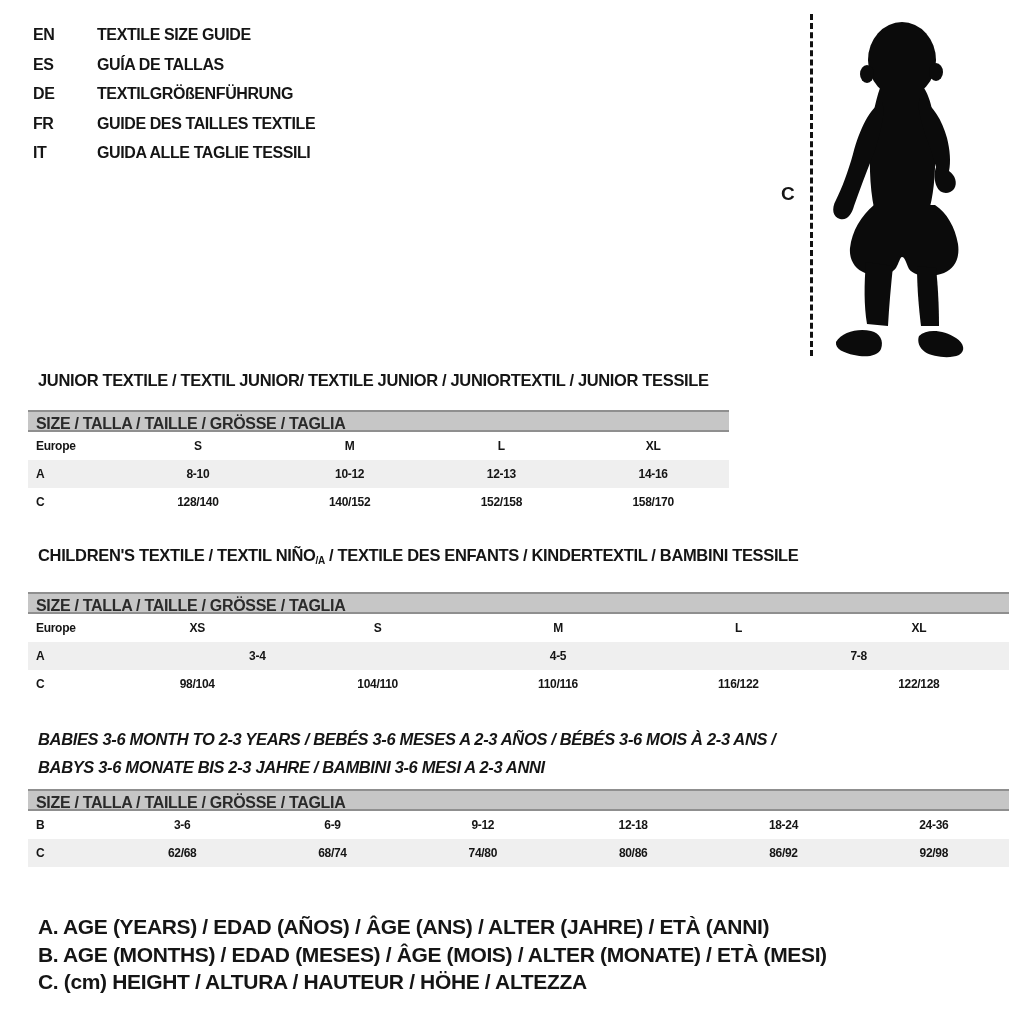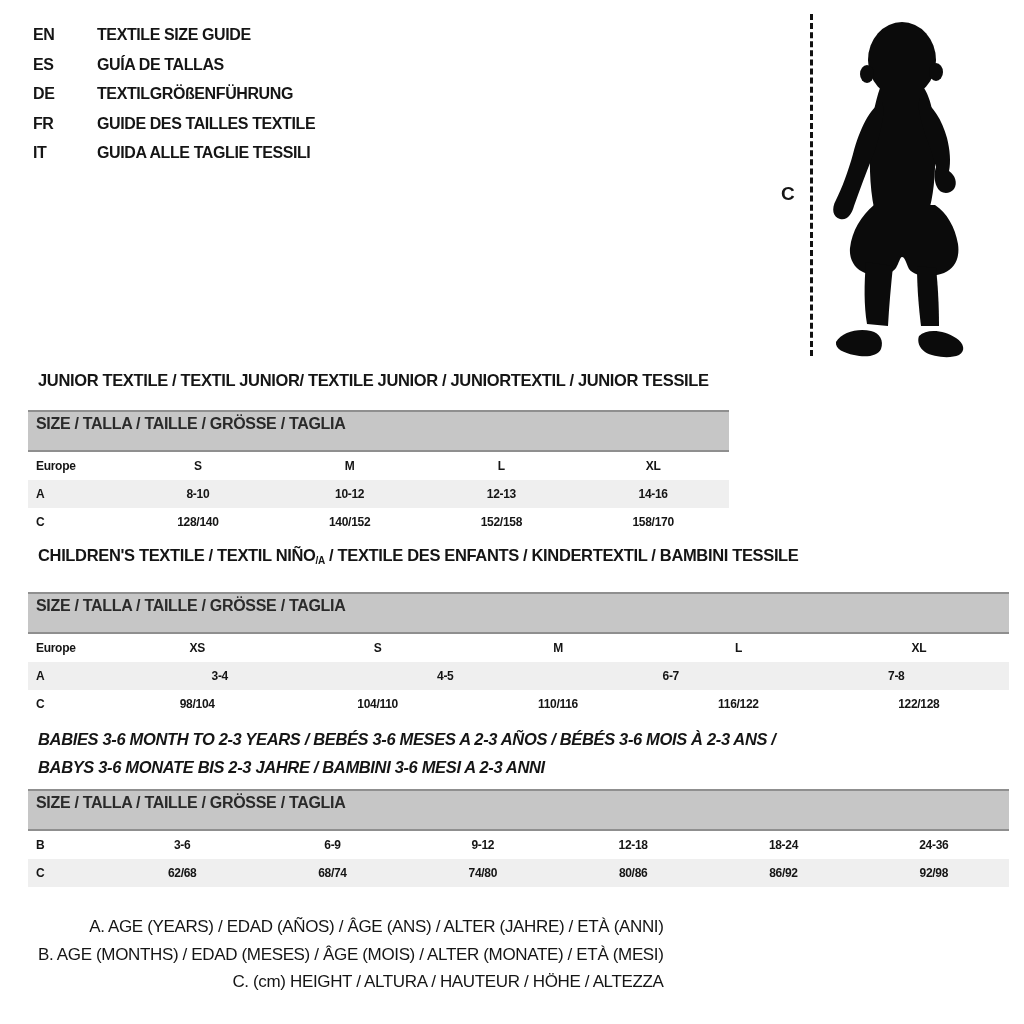--- a/index.html
+++ b/index.html
@@ -35,41 +35,41 @@
   
   .section-title { font-size: 16.5px; font-weight: 700; letter-spacing: -0.35px; white-space: nowrap; }
   .section-title sub { font-size: 10px; font-weight: 700; vertical-align: -3px; }
   #junior-title  { left: 38px; top: 371px; }
   #children-title{ left: 38px; top: 546px; }
   #babies-title  { left: 38px; top: 726px; line-height: 27.5px; font-style: italic; }
 
   
   .size-table { left: 28px; }
   .t-header {
-    height: 42px; line-height: 23px;
+    height: 22px; line-height: 23px;
     background: var(--bar);
     border-top: 2px solid var(--line);
     border-bottom: 2px solid var(--line);
     font-size: 16px; font-weight: 700; letter-spacing: -0.3px;
     padding-left: 8px;
     color: #2a2a2a;
   }
   .t-row { display: flex; height: 28px; line-height: 28px; font-size: 12px; font-weight: 700; letter-spacing: -0.3px; }
   .t-row.alt { background: var(--alt); }
   .t-label { padding-left: 8px; }
   .t-cell { flex: 1 1 0; text-align: center; }
   #junior-table  { top: 410px; width: 701px; }
   #junior-table  .t-label { flex: 0 0 94px; }
   #children-table{ top: 592px; width: 981px; }
   #children-table .t-label { flex: 0 0 79px; }
   #babies-table  { top: 789px; width: 981px; }
   #babies-table  .t-label { flex: 0 0 79px; }
 
   
-  .legend { left: 38px; top: 913px; line-height: 27.5px; font-size: 17px; font-weight: 400; letter-spacing: -0.35px; text-align: right; }
+  .legend { left: 38px; top: 913px; line-height: 27.5px; font-size: 21px; font-weight: 700; letter-spacing: -0.35px; }
 </style>
 </head>
 <body>
 
 <div class="abs lang-block">
   <div class="lang-row">
     <span class="lang-code">EN</span>
     <span class="lang-label">TEXTILE SIZE GUIDE</span>
   </div>
   <div class="lang-row">
@@ -144,21 +144,20 @@
     <div class="t-cell">XS</div>
     <div class="t-cell">S</div>
     <div class="t-cell">M</div>
     <div class="t-cell">L</div>
     <div class="t-cell">XL</div>
   </div>
   <div class="t-row alt">
     <div class="t-label">A</div>
     <div class="t-cell">3-4</div>
     <div class="t-cell">4-5</div>
-    <div class="t-cell">6-7</div>
     <div class="t-cell">7-8</div>
   </div>
   <div class="t-row">
     <div class="t-label">C</div>
     <div class="t-cell">98/104</div>
     <div class="t-cell">104/110</div>
     <div class="t-cell">110/116</div>
     <div class="t-cell">116/122</div>
     <div class="t-cell">122/128</div>
   </div>

